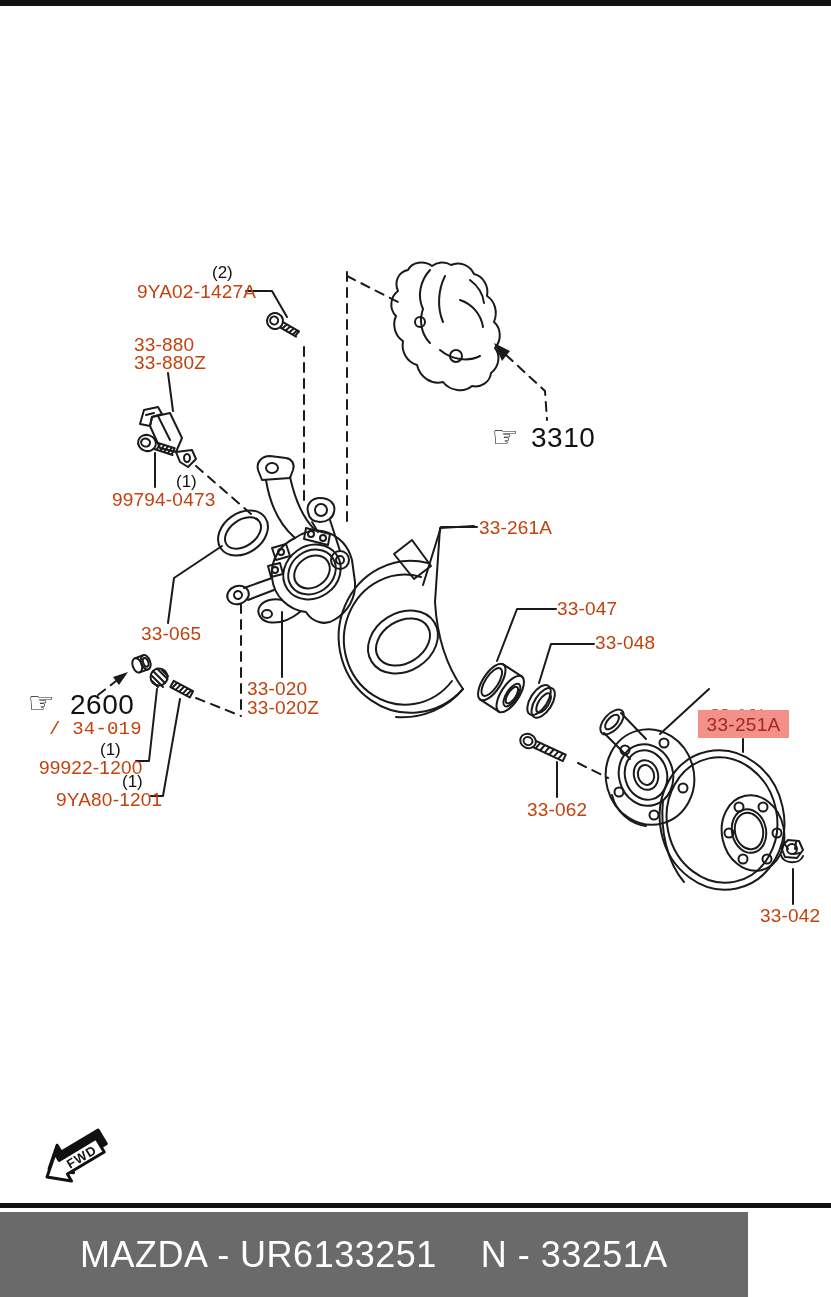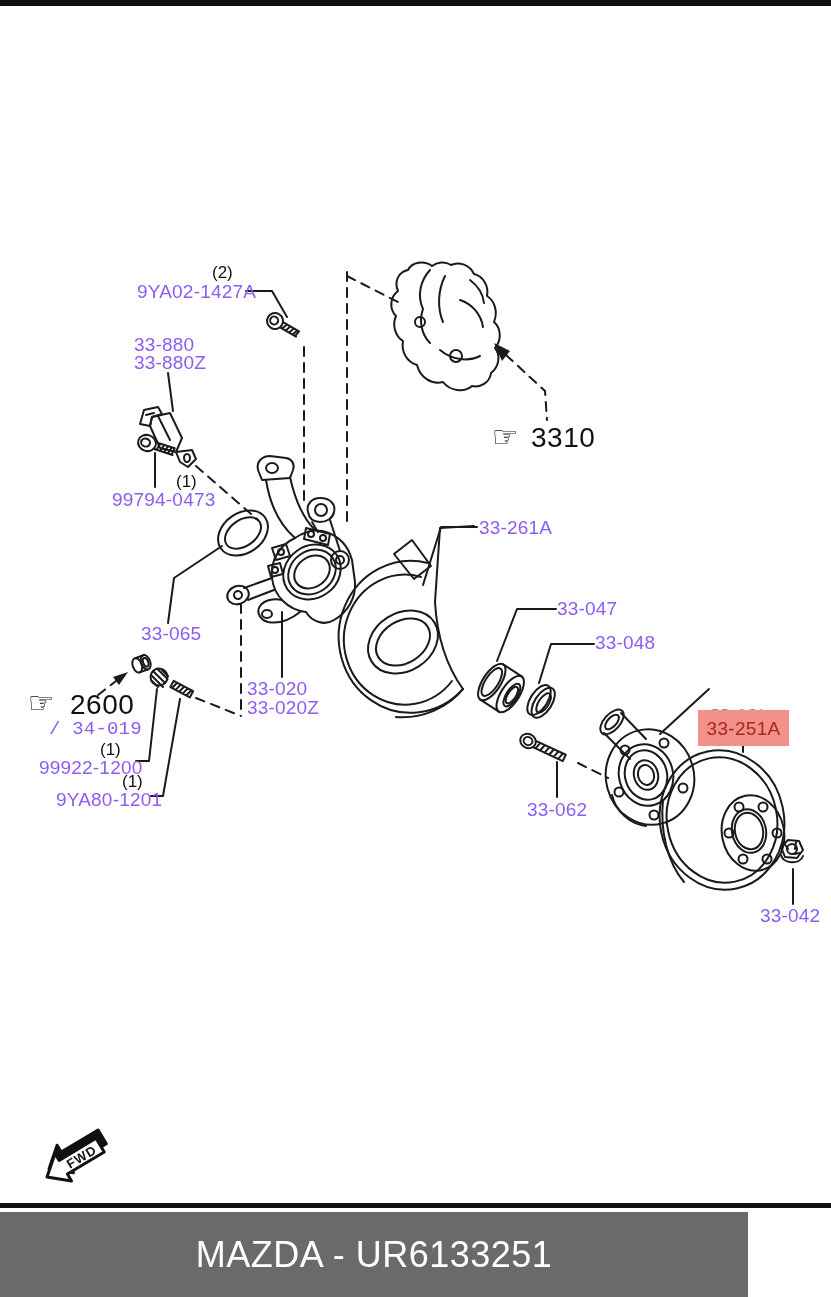--- a/index.html
+++ b/index.html
@@ -1,25 +1,25 @@
 <!DOCTYPE html>
 <html><head>
 <meta charset="utf-8">
 <style>
   html,body{margin:0;padding:0;background:#e8e8e8;}
   #stage{position:relative;width:831px;height:1297px;background:#ffffff;overflow:hidden;
          font-family:"Liberation Sans", sans-serif;}
   #art{position:absolute;left:0;top:0;}
-  .lbl{position:absolute;font:19px/1.12 "Liberation Sans",sans-serif;color:#8b5cf6;
+  .lbl{position:absolute;font:19px/1.12 "Liberation Sans",sans-serif;color:#c2410c;
        white-space:nowrap;letter-spacing:.2px;}
   .qty{position:absolute;font:17px/1.1 "Liberation Sans",sans-serif;color:#111;white-space:nowrap;}
   .ref{position:absolute;font:28px/1.05 "Liberation Sans",sans-serif;color:#111;
        white-space:nowrap;letter-spacing:.5px;}
   .hand{position:absolute;font:30px/1 "DejaVu Sans",sans-serif;color:#111;}
-  .hl{position:absolute;left:698px;top:710px;width:91px;height:36px;background:#f2908a;
+  .hl{position:absolute;left:698px;top:710px;width:91px;height:28px;background:#f2908a;
       display:flex;align-items:center;justify-content:center;}
   .hl span{font:19px/1 "Liberation Sans",sans-serif;color:#a8281c;letter-spacing:.3px;}
   #footer{position:absolute;left:0;top:1212px;width:748px;height:85px;background:#6a6a6a;
           display:flex;align-items:center;justify-content:center;gap:44px;}
   #footer span{font:36px/1 "Liberation Sans",sans-serif;color:#ffffff;letter-spacing:.5px;}
 </style>
 </head>
 <body>
 
 <div id="stage">
@@ -271,15 +271,16 @@
 
   <div class="lbl" style="left:527px;top:799px;">33-062</div>
 
   <div class="hand" style="left:492px;top:422px;">☞</div>
   <div class="ref" style="left:531px;top:423px;">3310</div>
 
   <div class="lbl" style="left:760px;top:905px;">33-042</div>
 
   <div id="footer">
     <span>MAZDA - UR6133251</span>
+    <span>N - 33251A</span>
   </div>
 
 </div>
 
 </body></html>

